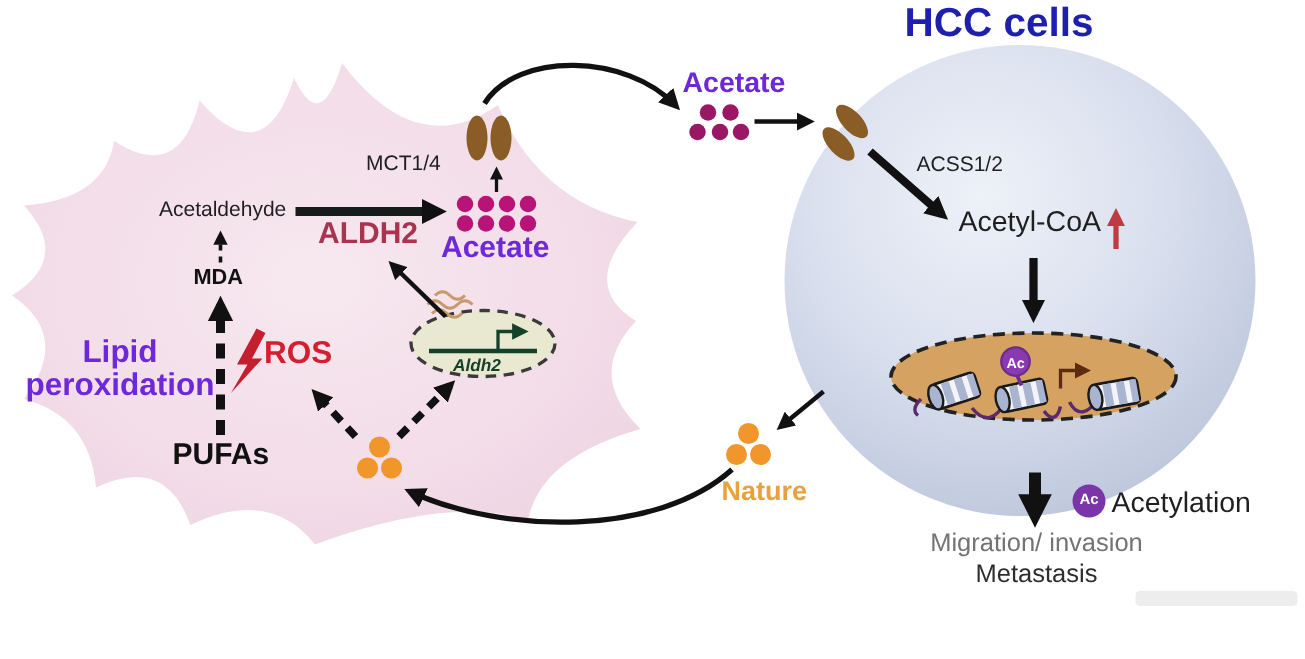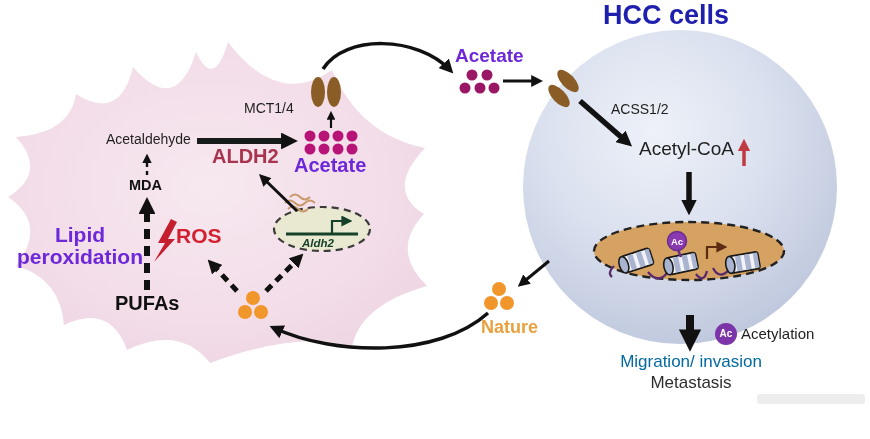--- a/index.html
+++ b/index.html
@@ -190,20 +190,20 @@
   <div class="lbl red" style="left:176px;top:225px;font-size:21px;color:#d31f2f;">ROS</div>
   <div class="lbl boldblk" style="left:115px;top:293px;font-size:20px;">PUFAs</div>
 
   <div class="lbl red" style="left:455px;top:46px;font-size:19px;">Acetate</div>
   <div class="lbl orange" style="left:481px;top:318px;font-size:18px;">Nature</div>
 
   <div class="lbl plain" style="left:611px;top:102px;">ACSS1/2</div>
   <div class="lbl plain" style="left:639px;top:139px;font-size:19px;">Acetyl-CoA</div>
 
   <div class="ac-badge" style="left:715px;top:323px;width:22px;height:22px;font-size:10px;line-height:22px;">Ac</div>
-  <div class="lbl plain" style="left:741px;top:326px;font-size:15px;">Acetylation</div>
-
-  <div class="lbl" style="left:588px;top:353px;width:206px;text-align:center;font-size:17px;color:#0369a1;font-weight:500;">Migration/ invasion</div>
+  <div class="lbl plain" style="left:741px;top:326px;font-size:19px;">Acetylation</div>
+
+  <div class="lbl" style="left:588px;top:353px;width:206px;text-align:center;font-size:17px;color:#737373;font-weight:500;">Migration/ invasion</div>
   <div class="lbl" style="left:588px;top:374px;width:206px;text-align:center;font-size:17px;color:#2e2e2e;font-weight:500;">Metastasis</div>
 
   <div class="corner-artifact"></div>
 
 </div>
 
 </body></html>

